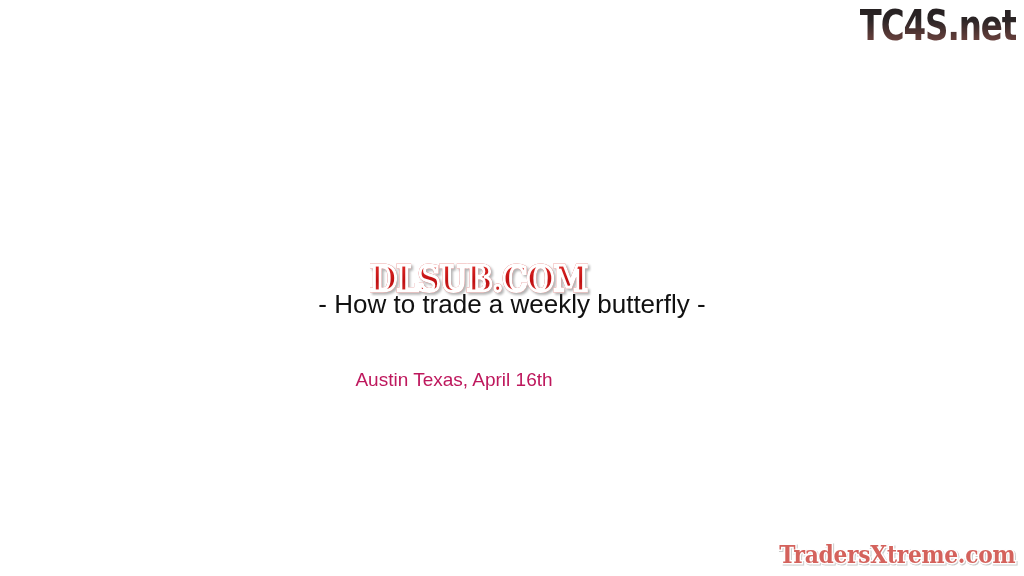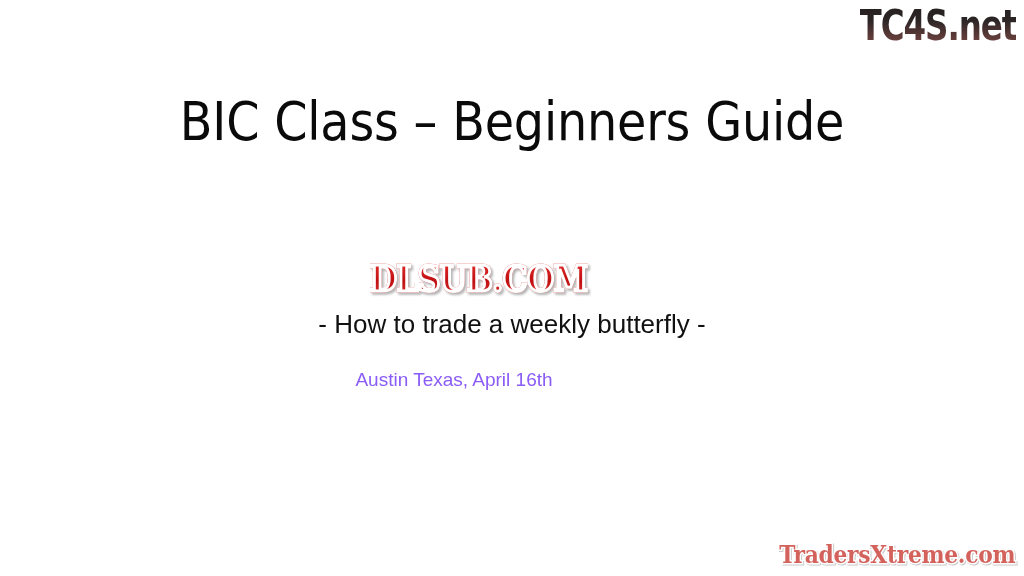--- a/index.html
+++ b/index.html
@@ -43,35 +43,34 @@
     left: 0;
     top: 288px;
     width: 1024px;
     text-align: center;
     font-family: "Liberation Sans", sans-serif;
     font-weight: 400;
     font-size: 26px;
     line-height: 32px;
     color: #111111;
     white-space: nowrap;
-    margin-top: 20px;
   }
 
   
   .date-line {
     position: absolute;
     left: 0;
     top: 368px;
     width: 908px;
     text-align: center;
     font-family: "Liberation Sans", sans-serif;
     font-weight: 400;
     font-size: 19px;
     line-height: 24px;
-    color: #8b5cf6;
+    color: #be185d;
     white-space: nowrap;
   }
 
   
   .wm-tc4s {
     position: absolute;
     right: 8px;
     top: 2px;
     font-family: "DejaVu Sans Condensed", "Liberation Sans Narrow", "Liberation Sans", sans-serif;
     font-weight: 700;
@@ -131,21 +130,20 @@
     filter: drop-shadow(1.5px 1.5px 0.5px rgba(120,120,120,0.40));
     white-space: nowrap;
   }
 </style>
 </head>
 <body>
 
 <div id="slide">
 
   <div class="title-block">
-    <div class="title-line">BIC Class – Beginners Guide</div>
   </div>
 
   <div class="subtitle">- How to trade a weekly butterfly -</div>
 
   <div class="date-line">Austin Texas, April 16th</div>
 
   <div class="wm-tc4s">TC4S.net</div>
 
   <div class="wm-dlsub">DLSUB.COM</div>
 

